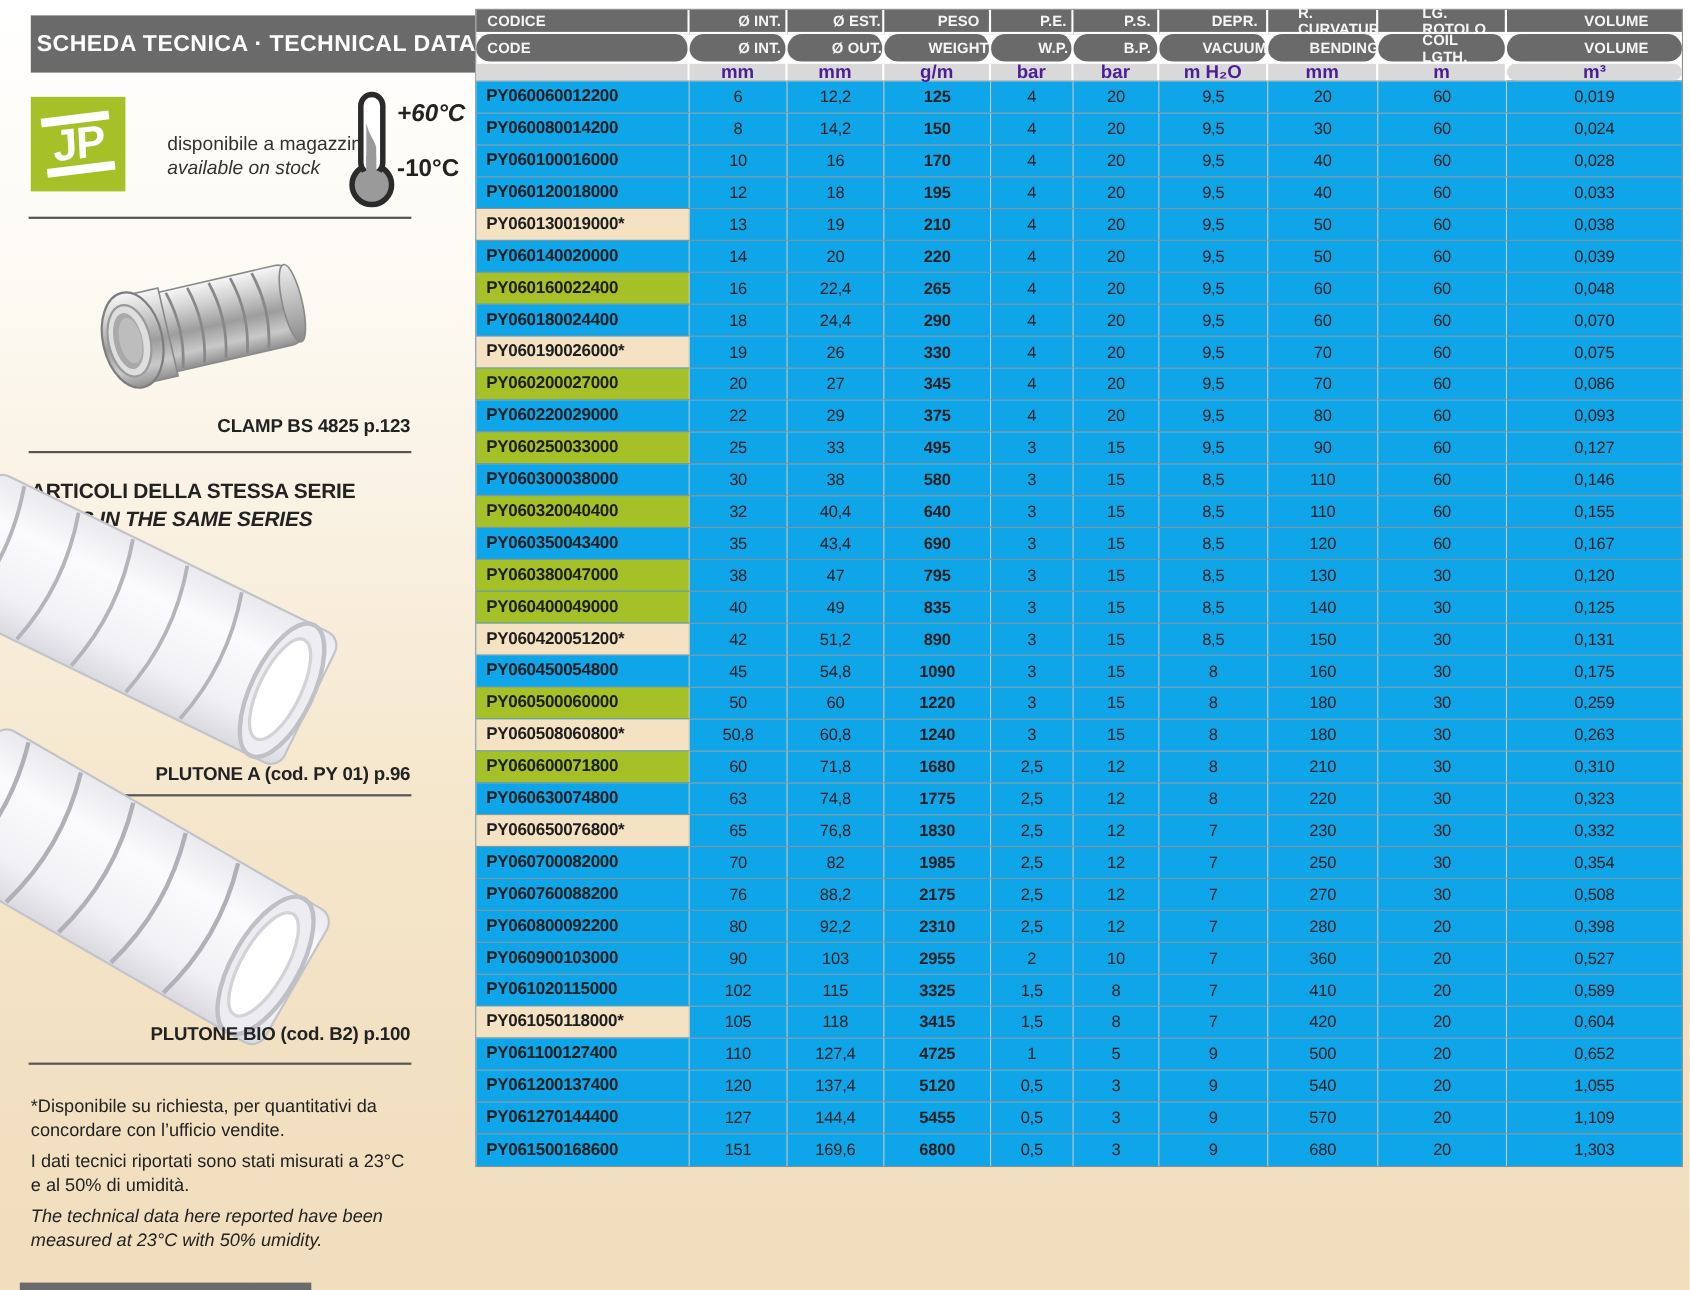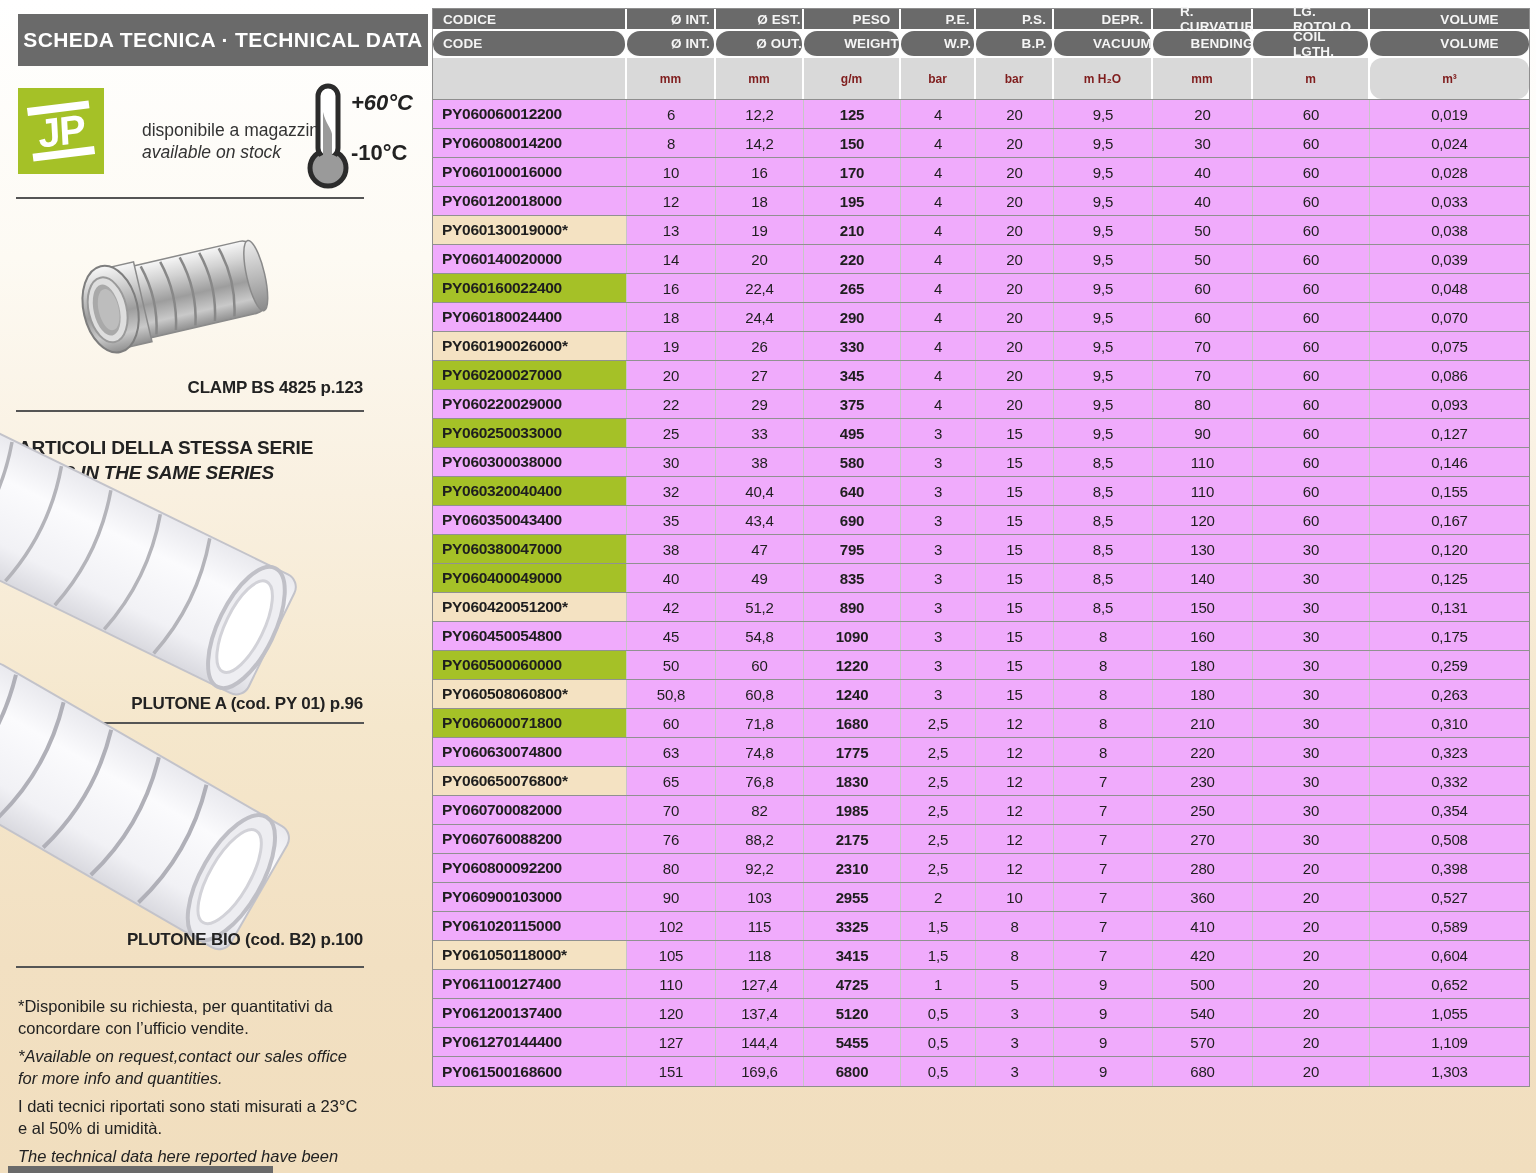--- a/index.html
+++ b/index.html
@@ -6,21 +6,21 @@
   html,body { width:1536px; height:1173px; }
   body {
     position: relative;
     font-family: "Liberation Sans", sans-serif;
     background: linear-gradient(180deg, #ffffff 0%, #fdfaf3 22%, #f9f0e0 42%, #f5e7cc 62%, #f2e0c2 82%, #f1debe 100%);
     overflow: hidden;
     color: #222;
   }
 
   
-  .left-panel { position:absolute; left:8px; top:0; width:430px; height:867px; }
+  .left-panel { position:absolute; left:18px; top:0; width:430px; height:867px; }
 
   .header-bar {
     position:absolute; left:10px; top:14px; width:410px; height:52px;
     background:#6a6a6a; color:#fff;
     display:flex; align-items:center; justify-content:center;
     font-weight:bold; font-size:21px; letter-spacing:.4px;
   }
 
   .jp-logo {
     position:absolute; left:10px; top:88px; width:86px; height:86px;
@@ -84,28 +84,28 @@
   .h-cell {
     background:#6a6a6a; color:#f5f5f5; font-weight:bold; font-size:13.5px;
     display:flex; align-items:center; justify-content:center;
     border-right:2px solid #fff; letter-spacing:0.1px;padding-left:40px;
   }
   .h-cell:last-child { border-right:none; }
   .hr1 .h-cell { height:22px; border-bottom:2px solid #fff; }
   .hr2 .h-cell { height:27px; border-bottom:2px solid #fff;border-radius:13px; }
   .h-cell.first { justify-content:flex-start; padding-left:10px; }
   .u-cell {
-    background:#d9d9d9; color:#7f1d1d; font-weight:bold; font-size:12px;
-    height:41px; display:flex; align-items:center; justify-content:center;
+    background:#d9d9d9; color:#4c1d95; font-weight:bold; font-size:17px;
+    height:15px; display:flex; align-items:center; justify-content:center;
     border-right:2px solid #fff;
   }
   .u-cell:last-child { border-right:none;border-radius:12px; }
   .ur { border-bottom:1px solid #8e8e8e; }
 
-  .d-row { height:29px; border-bottom:1px solid #919191; background:#f0abfc; }
+  .d-row { height:29px; border-bottom:1px solid #919191; background:#0ea5e9; }
   .d-row:last-child { border-bottom:none; }
   .d-cell {
     display:flex; align-items:center; justify-content:center;
     font-size:15px; color:#1e1e1e; border-right:1px solid #c6c6c6;
     letter-spacing:-0.2px; overflow:hidden;
   }
   .d-cell:last-child { border-right:none; }
   .d-cell.code { justify-content:flex-start; padding-left:9px; font-weight:bold; font-size:15.5px; letter-spacing:-0.3px; }
   .d-cell.peso { font-weight:bold; }
   .hl-green { background:#a5c127; }
@@ -225,22 +225,20 @@
     </g>
   </svg>
 
   <div class="caption cap-plutone-bio">PLUTONE BIO (cod. B2) p.100</div>
 
   <div class="divider div4"></div>
 
   <div class="footnotes">
     <p>*Disponibile su richiesta, per quantitativi da
  concordare con l’ufficio vendite.</p>
-    <p class="italic">*Available on request,contact our sales office
- for more info and quantities.</p>
     <p>I dati tecnici riportati sono stati misurati a 23°C
 e al 50% di umidità.</p>
     <p class="italic">The technical data here reported have been
 measured at 23°C with 50% umidity.</p>
   </div>
 
   <div class="bottom-bar"></div>
 </div>
 
 <div class="data-table">

